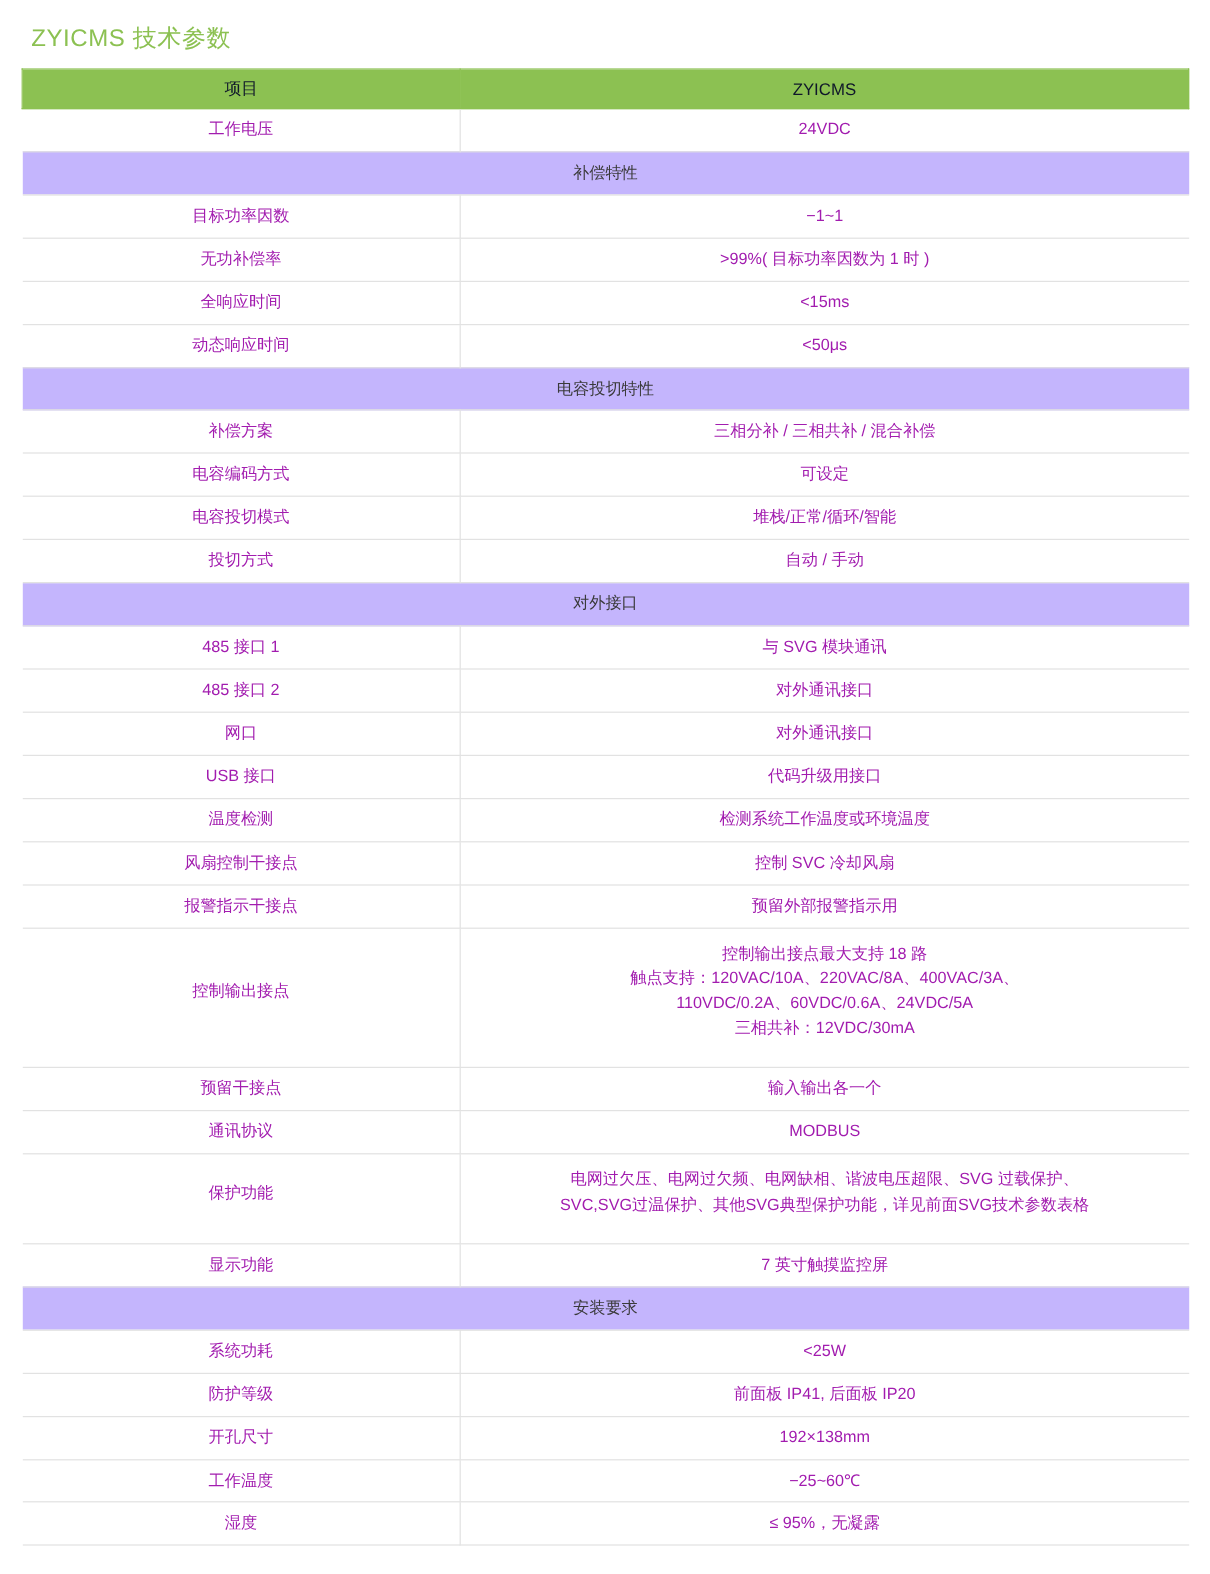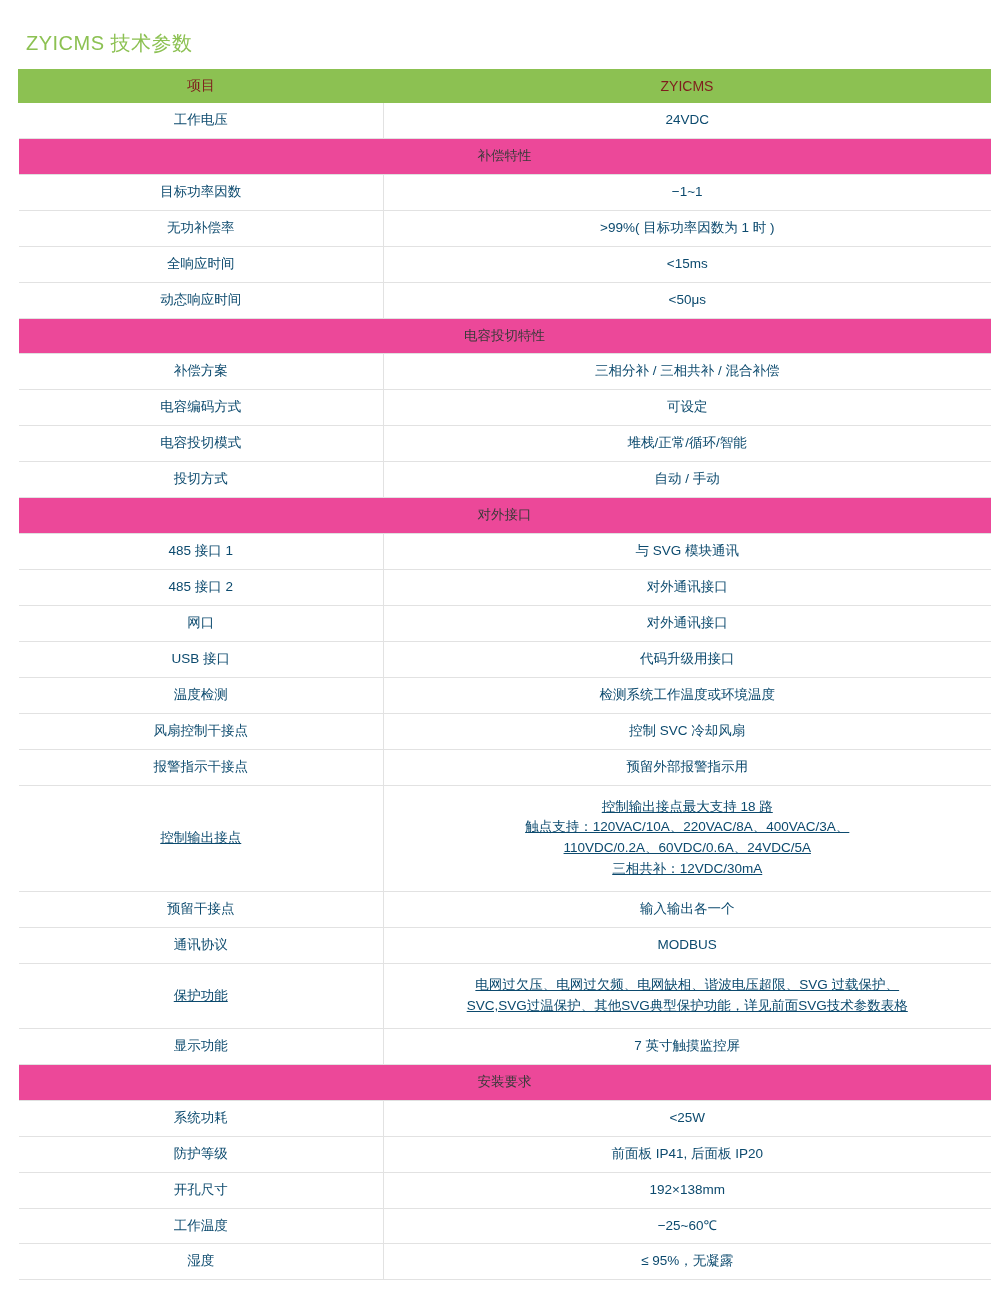--- a/index.html
+++ b/index.html
@@ -20,62 +20,60 @@
     height: 1312px;
     box-sizing: border-box;
     padding: 0 18px;
   }
   .page-title {
     color: #8cc152;
     font-size: 20px;
     letter-spacing: 0.5px;
     padding: 18px 0 12px 8px;
     font-weight: 400;
-    margin-top: 12px;
   }
   table.spec {
     width: 972px;
     border-collapse: collapse;
     table-layout: fixed;
     font-size: 13.5px;
   }
   table.spec col.c1 { width: 365px; }
   table.spec col.c2 { width: 607px; }
 
   table.spec th {
     background: #8cc152;
-    color: #7f1d1d;
+    color: #0f172a;
     font-weight: 400;
     font-size: 14px;
     height: 30px;
     text-align: center;
     border: 1px solid #8cc152;
   }
   table.spec td {
     border-bottom: 1px solid #e2e2e2;
     text-align: center;
     vertical-align: middle;
     padding: 7px 6px;
     line-height: 1.55;
-    color: #0c4a6e;
+    color: #a21caf;
   }
   table.spec td.label {
     border-right: 1px solid #e2e2e2;
   }
   table.spec tr.section td {
-    background: #ec4899;
+    background: #c4b5fd;
     text-align: center;
     border-bottom: 1px solid #e0e0e0;
     color: #3a3a3a;
     padding: 7px 6px;
   }
   table.spec tr.multi td {
     padding-top: 11px;
-    padding-bottom: 11px;
-    text-decoration: underline;
+    padding-bottom: 21px;
   }
   .val-lines div { white-space: nowrap; }
 </style>
 </head>
 <body>
 
 <div class="page">
   <div class="page-title">ZYICMS 技术参数</div>
 
   <table class="spec">

